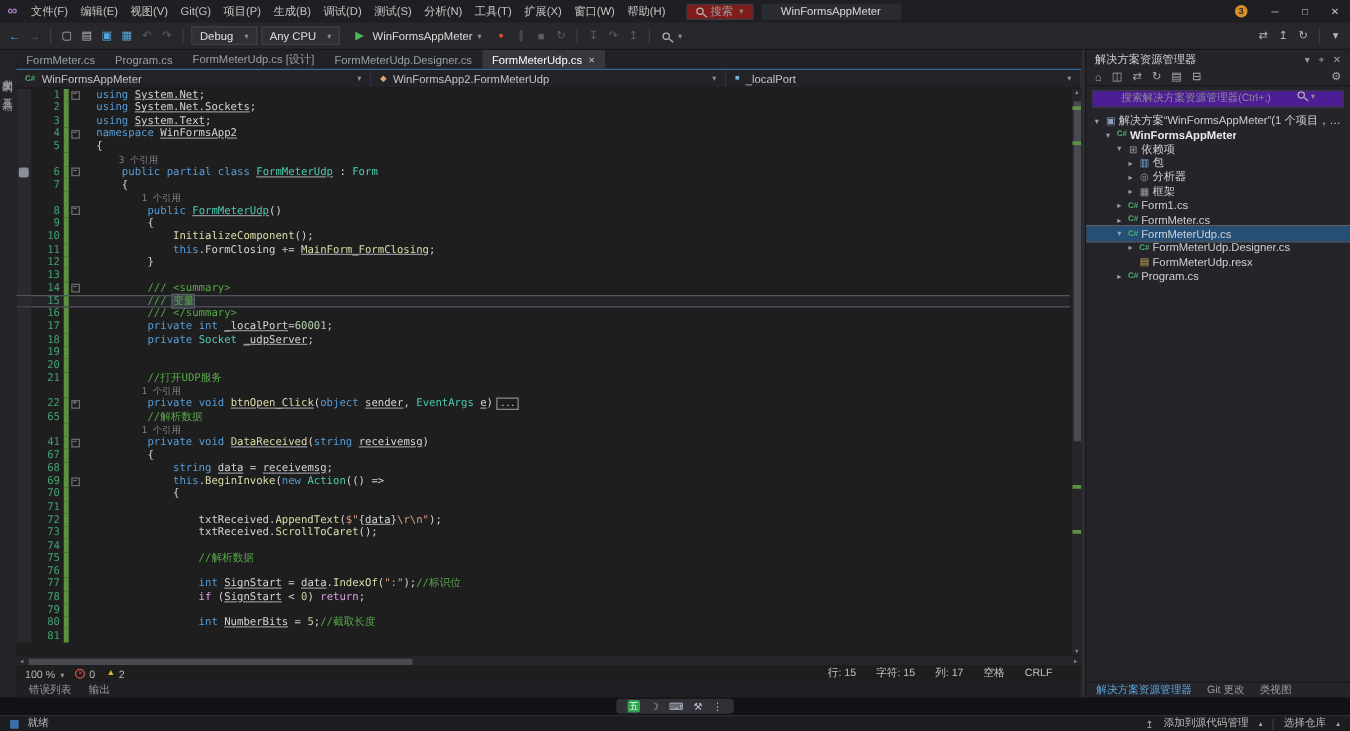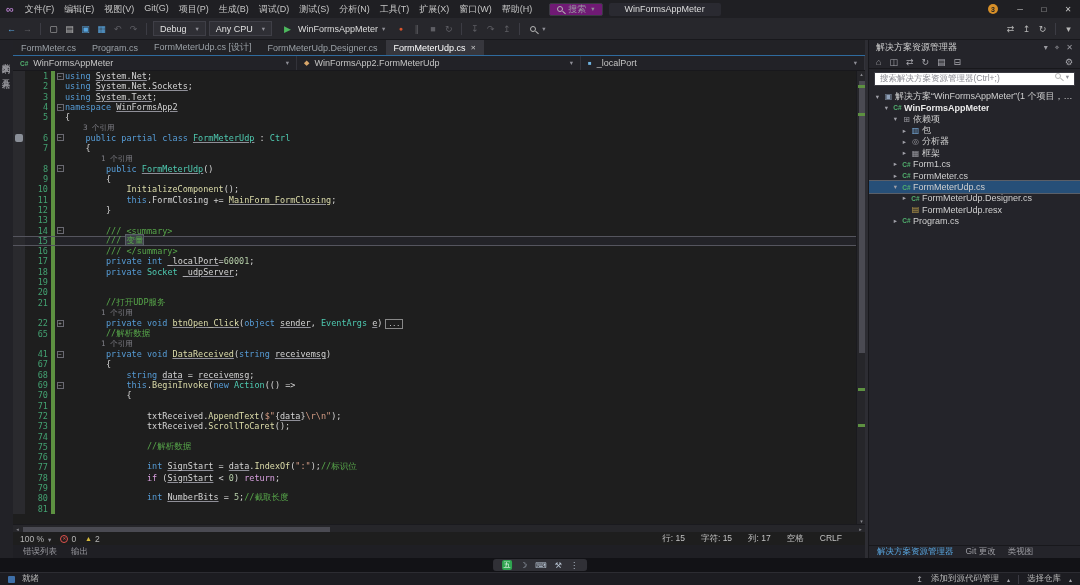--- a/index.html
+++ b/index.html
@@ -3,26 +3,26 @@
 <meta charset="utf-8">
 <style>
   *{margin:0;padding:0;box-sizing:border-box;}
   html,body{width:1080px;height:585px;overflow:hidden;background:#101014;
     font-family:"Liberation Sans","DejaVu Sans",sans-serif;}
   .window{position:relative;width:1080px;height:585px;display:flex;flex-direction:column;background:#1e1e1e;color:#ccc;}
 
   
   .titlebar{height:18px;background:#1f1f23;display:flex;align-items:center;font-size:9px;color:#c5c5c5;flex:0 0 auto;}
   .vs-logo{color:#b07cc6;font-size:11px;font-weight:bold;padding:0 6px;}
-  .menubar{display:flex;align-items:flex-start;}
+  .menubar{display:flex;align-items:center;}
   .menu-item{padding:0 5px;white-space:nowrap;cursor:default;}
   .mag{position:relative;width:6px;height:6px;border:1px solid #b5b5b5;border-radius:50%;display:inline-block;flex:0 0 auto;}
   .mag::after{content:"";position:absolute;width:4px;height:1px;background:#b5b5b5;right:-4px;bottom:-2px;transform:rotate(40deg);}
   .arr{color:#8f8f97;font-size:6.5px;}
-  .tb-search{display:flex;align-items:center;gap:5px;background:#701a75;border:1px solid #3a3a42;border-radius:2px;height:13px;padding:0 7px;margin-left:12px;color:#9a9aa2;}
+  .tb-search{display:flex;align-items:center;gap:5px;background:#7f1d1d;border:1px solid #3a3a42;border-radius:2px;height:13px;padding:0 7px;margin-left:12px;color:#9a9aa2;}
   .tb-title{background:#2a2a31;height:13px;display:flex;align-items:center;padding:0 16px;margin-left:6px;border-radius:2px;color:#dcdcdc;}
   .tb-right{margin-left:auto;display:flex;align-items:center;height:100%;}
   .notif{width:10px;height:10px;border-radius:50%;background:#d78f28;color:#232323;font-size:7px;font-weight:bold;display:flex;align-items:center;justify-content:center;margin:0 10px;}
   .win-btn{width:24px;height:18px;display:flex;align-items:center;justify-content:center;font-size:8px;color:#c5c5c5;}
 
   
   .toolbar{height:22px;background:#27272c;display:flex;align-items:center;font-size:9px;gap:3px;padding:0 5px;border-bottom:1px solid #18181c;flex:0 0 auto;}
   .ti{min-width:13px;height:16px;display:flex;align-items:center;justify-content:center;color:#b8b8b8;font-size:9px;}
   .ti.dis{color:#5e5e64;}
   .ti.blue{color:#58a6e0;}
@@ -55,21 +55,21 @@
   .code-lines{position:absolute;top:0;left:0;right:9px;bottom:0;overflow:hidden;}
   .crow{display:flex;height:10.3px;align-items:center;position:relative;}
   .crow.cur{border-top:1px solid #55555e;border-bottom:1px solid #55555e;background:#232328;}
   .bp{width:12px;height:100%;background:#2a2a2e;position:relative;flex:0 0 auto;}
   .bookmark{position:absolute;left:2px;top:1px;width:8px;height:8px;background:#8a8f98;border-radius:2px;}
   .ln{width:26px;flex:0 0 auto;text-align:right;padding-right:3px;font-family:"DejaVu Sans Mono",monospace;font-size:8.5px;color:#43a171;}
   .chbar{width:4px;height:100%;flex:0 0 auto;}
   .chbar.on{background:#5d9141;}
   .fold{width:10px;flex:0 0 auto;display:flex;align-items:center;justify-content:center;}
   .foldbox{width:7px;height:7px;border:1px solid #6a6a72;color:#b5b5b5;font-size:6px;line-height:5px;text-align:center;background:#1e1e1e;}
-  .codetext{font-family:"DejaVu Sans Mono",monospace;font-size:8.5px;white-space:pre;color:#d4d4d4;}
+  .codetext{font-family:"DejaVu Sans Mono",monospace;font-size:8.5px;white-space:pre;color:#d4d4d4;margin-left:12px;}
   .tk-k{color:#569cd6}.tk-c{color:#d8a0df}.tk-t{color:#4ec9b0}.tk-m{color:#dcdcaa}
   .tk-s{color:#d69d85}.tk-g{color:#57a64a}.tk-n{color:#b5cea8}.tk-d{color:#d4d4d4}
   .tk-lens{color:#808088;font-size:7.5px;}
   .u{text-decoration:underline;text-decoration-color:#8f8f98;}
   .sel{background:#3f434b;outline:1px solid #5a5f68;}
   .tk-box{border:1px solid #888;color:#ddd;font-size:6.5px;padding:0 2px;margin-left:3px;line-height:7px;}
 
   .vscroll{position:absolute;top:0;right:0;bottom:0;width:9px;background:#26262a;border-left:1px solid #1a1a1e;}
   .varrow{position:absolute;left:0;width:9px;text-align:center;font-size:5px;color:#8a8a90;}
   .varrow.top{top:0;} .varrow.bottom{bottom:0;}
@@ -88,21 +88,21 @@
   .stats{margin-left:auto;display:flex;gap:16px;color:#c0c0c0;padding-right:16px;white-space:nowrap;text-align:right;}
   .paneltabs{height:13px;background:#1f1f24;display:flex;align-items:center;gap:14px;padding:0 10px;font-size:8.5px;color:#9a9aa0;flex:0 0 auto;}
 
   .splitter{width:3px;background:#2d2d33;flex:0 0 auto;}
 
   
   .sepanel{width:212px;background:#24242a;display:flex;flex-direction:column;font-size:9px;flex:0 0 auto;border-left:1px solid #18181c;min-height:0;}
   .se-title{height:15px;display:flex;align-items:center;padding:0 7px;color:#cfcfcf;flex:0 0 auto;white-space:nowrap;}
   .se-title .icons{margin-left:auto;display:flex;gap:7px;color:#9a9aa0;font-size:8px;}
   .se-toolbar{height:14px;display:flex;align-items:center;gap:8px;padding:0 7px;color:#a8a8ae;font-size:9px;border-bottom:1px solid #18181c;flex:0 0 auto;}
-  .se-search{height:14px;margin:3px 5px;background:#ffffff;border:1px solid #3a3a42;display:flex;padding:0 5px;color:#8a8a92;font-size:8.5px;gap:5px;flex:0 0 auto;white-space:nowrap;overflow:hidden;}
+  .se-search{height:14px;margin:3px 5px;background:#4c1d95;border:1px solid #3a3a42;display:flex;padding:0 22px;color:#8a8a92;font-size:8.5px;gap:5px;flex:0 0 auto;white-space:nowrap;overflow:hidden;}
   .se-tree{flex:1 1 auto;overflow:hidden;padding-top:2px;}
   .trow{display:flex;align-items:center;height:11.3px;color:#cfcfcf;white-space:nowrap;}
   .trow.sel{background:#264f78;}
   .tind{flex:0 0 auto;height:1px;}
   .texp{width:9px;font-size:6.5px;color:#a0a0a8;text-align:center;flex:0 0 auto;}
   .tico{width:13px;text-align:center;font-size:8px;flex:0 0 auto;}
   .tico.csico{font-size:6.5px;}
   .ico-solution{color:#8ea0b8}.ico-deps{color:#9b9ba2}.ico-package{color:#76a9d8}
   .ico-analyzer{color:#9b9ba2}.ico-framework{color:#9b9ba2}.ico-resx{color:#caa94e}
   .tlabel{overflow:hidden;text-overflow:ellipsis;}
@@ -300,21 +300,21 @@
             </div>
             <div class="crow">
               <span class="bp">
                 <span class="bookmark"></span>
               </span>
               <span class="ln">6</span>
               <span class="chbar on"></span>
               <span class="fold">
                 <span class="foldbox">−</span>
               </span>
-              <span class="codetext"><span class="tk-d">    </span><span class="tk-k">public</span><span class="tk-d"> </span><span class="tk-k">partial</span><span class="tk-d"> </span><span class="tk-k">class</span><span class="tk-d"> </span><span class="tk-t u">FormMeterUdp</span><span class="tk-d"> : </span><span class="tk-t">Ctrl</span></span>
+              <span class="codetext"><span class="tk-d">    </span><span class="tk-k">public</span><span class="tk-d"> </span><span class="tk-k">partial</span><span class="tk-d"> </span><span class="tk-k">class</span><span class="tk-d"> </span><span class="tk-t u">FormMeterUdp</span><span class="tk-d"> : </span><span class="tk-t">Form</span></span>
             </div>
             <div class="crow">
               <span class="bp"></span>
               <span class="ln">7</span>
               <span class="chbar on"></span>
               <span class="fold"></span>
               <span class="codetext"><span class="tk-d">    {</span></span>
             </div>
             <div class="crow">
               <span class="bp"></span>

